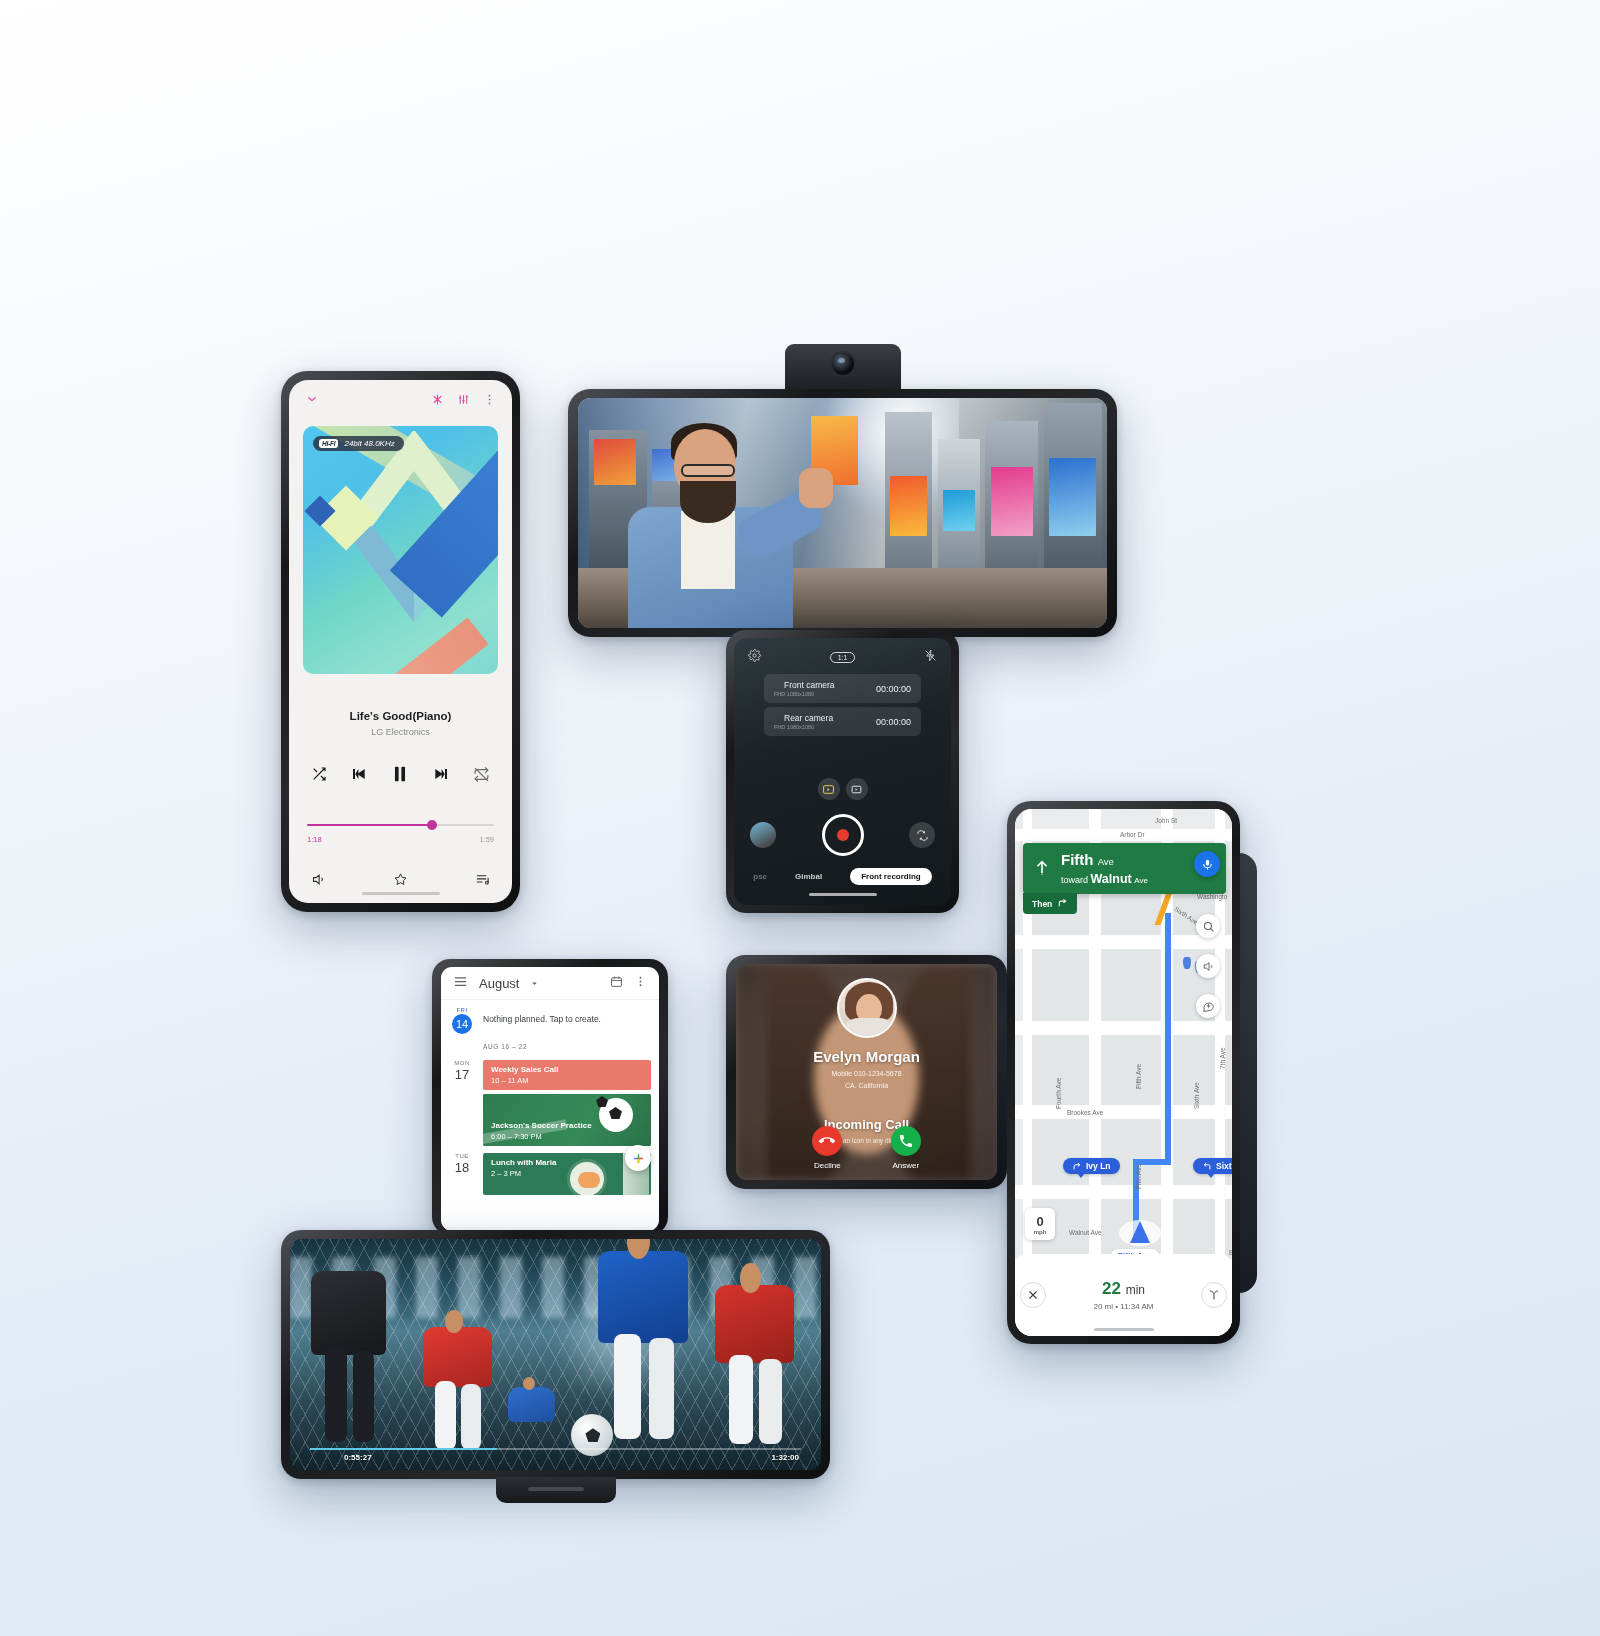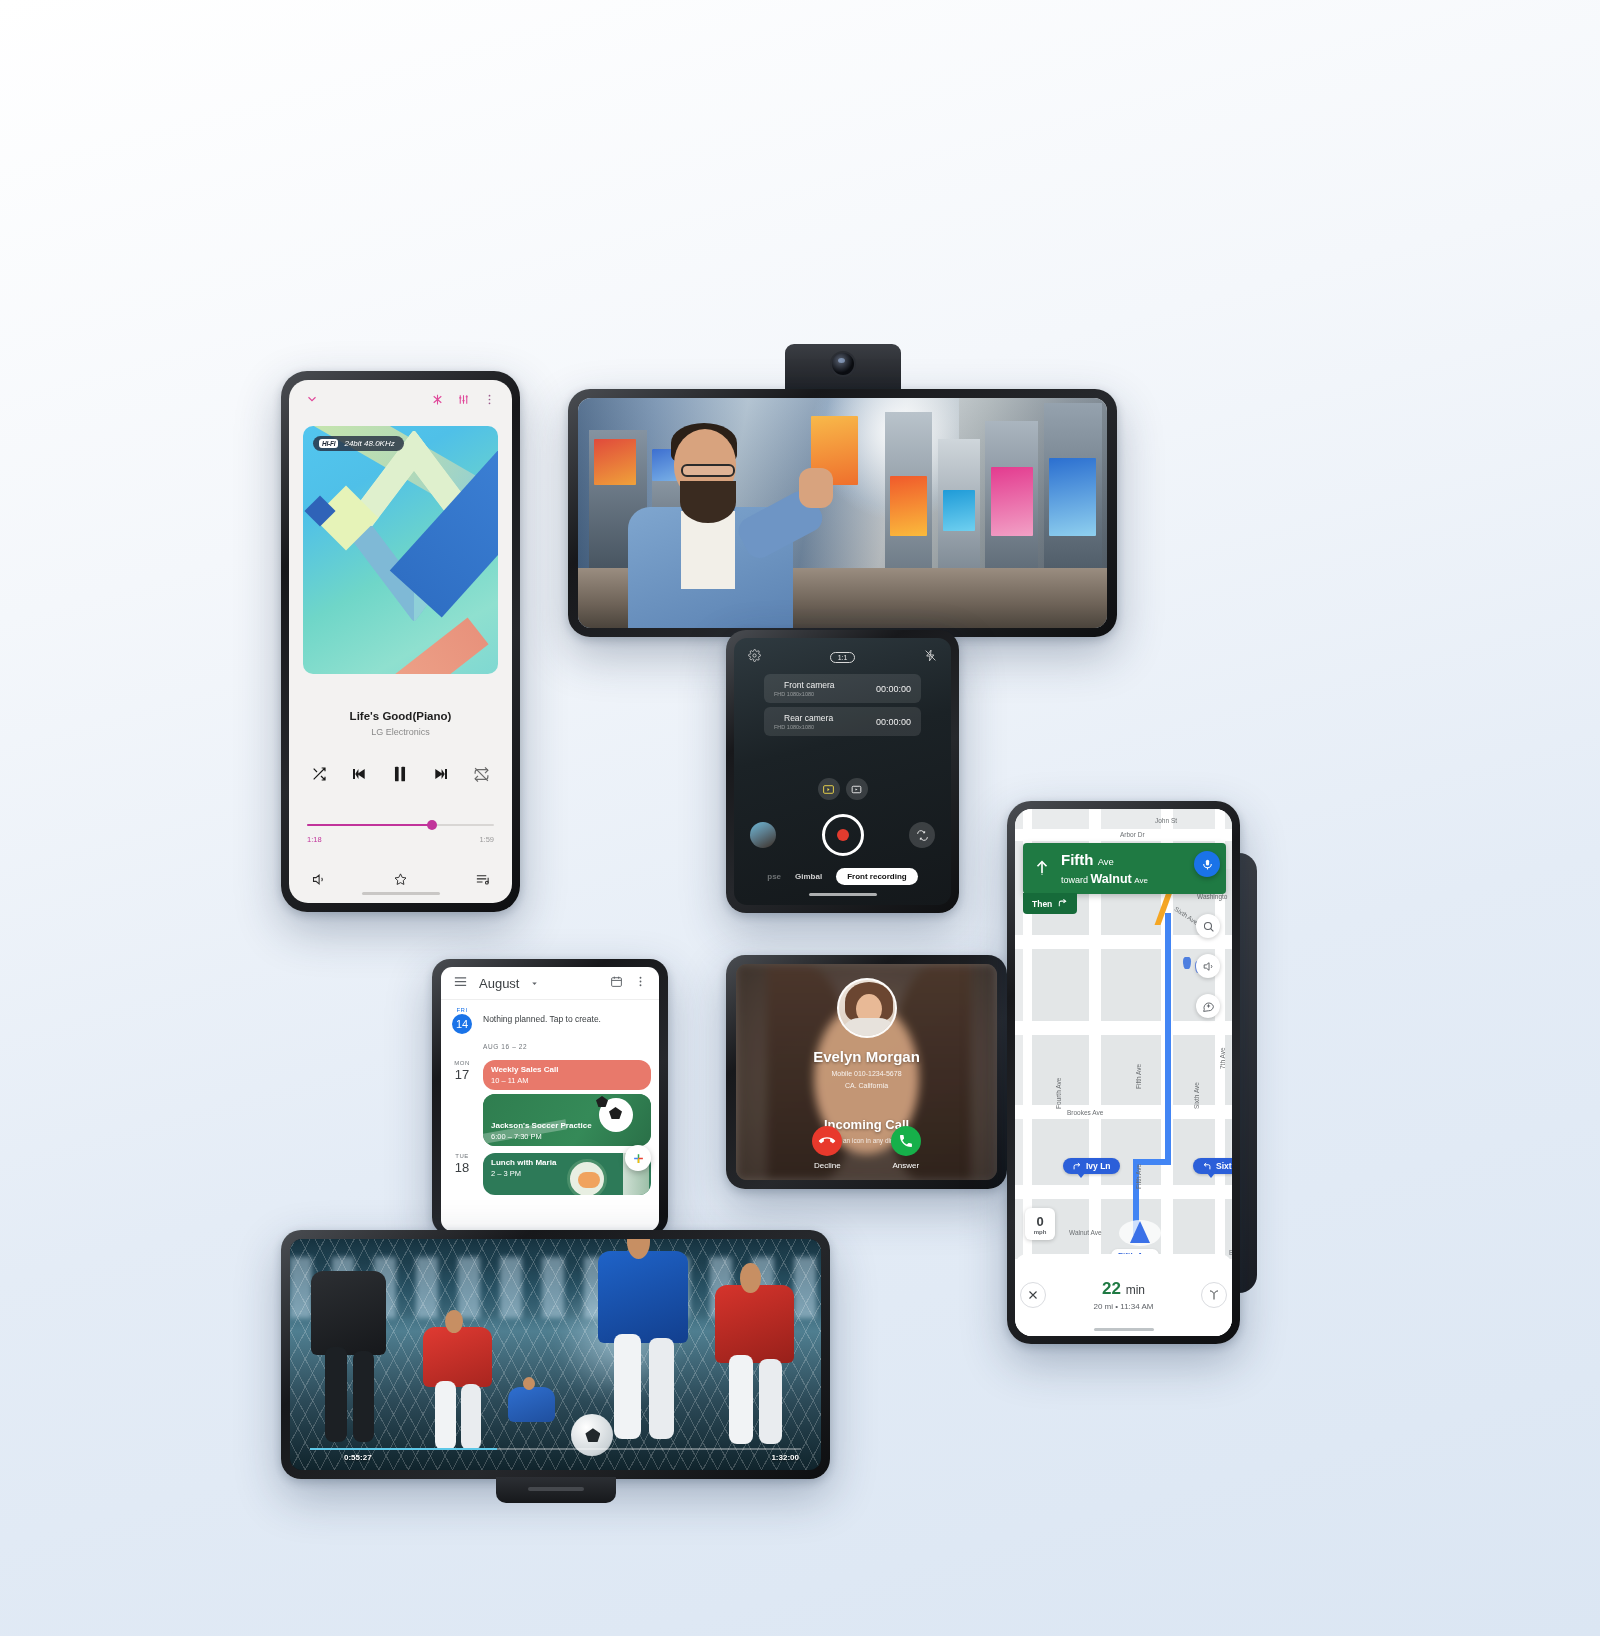--- a/index.html
+++ b/index.html
@@ -100,21 +100,21 @@
   .cam-sub { color:rgba(255,255,255,.45); font-size:5.5px; margin-top:1px; }
   .cam-time { color:#f0f0f0; font-size:9px; }
   .cam-pip { display:flex; justify-content:center; gap:6px; margin-top:42px; }
   .pip-btn { width:22px; height:22px; border-radius:50%; background:rgba(255,255,255,.14); display:flex; align-items:center; justify-content:center; }
   .pip-btn.on { background:rgba(255,255,255,.14); }
   .cam-main { display:flex; align-items:center; justify-content:space-between; padding:0 16px; margin-top:14px; }
   .thumb { width:26px; height:26px; border-radius:50%; background:linear-gradient(150deg,#6fb9d8,#5c7c8c 45%,#3c2e26); }
   .rec { width:42px; height:42px; border-radius:50%; border:3px solid #fff; display:flex; align-items:center; justify-content:center; }
   .rec i { width:12px; height:12px; border-radius:50%; background:#e33b2e; display:block; }
   .flip { width:26px; height:26px; border-radius:50%; background:rgba(255,255,255,.16); display:flex; align-items:center; justify-content:center; }
-  .cam-modes { display:flex; align-items:center; justify-content:center; gap:14px; margin-top:12px;text-align:right; }
+  .cam-modes { display:flex; align-items:center; justify-content:center; gap:28px; margin-top:12px;text-align:right; }
   .mode { color:#cfcfcf; font-size:8px; font-weight:bold; }
   .mode.faded { color:#6e7274; }
   .mode.active { background:#fff; color:#111; border-radius:11px; padding:4px 11px; }
   .cam-home { position:absolute; left:50%; transform:translateX(-50%); bottom:9px; width:68px; height:3px; background:rgba(255,255,255,.65); border-radius:2px; }
 
   
   #cal { left:432px; top:959px; width:236px; height:276px; }
   #cal .shell { border-radius:18px; }
   #cal .screen { left:9px; top:8px; right:9px; bottom:4px; border-radius:11px; background:#fff; }
   .cal-top { height:33px; display:flex; align-items:center; gap:11px; padding:0 12px; border-bottom:1px solid #eee; }
@@ -122,21 +122,21 @@
   .cal-right { margin-left:auto; display:flex; align-items:center; gap:11px; color:#5f6368; }
   .cal-body { position:relative; }
   .cal-row { display:flex; padding:7px 0 0 0; }
   .cal-date { width:42px; text-align:center; flex:0 0 42px; }
   .cal-dow { font-size:6px; color:#70757a; letter-spacing:.5px; }
   .cal-dow.b { color:#1a73e8; }
   .cal-num { font-size:13px; color:#3c4043; margin-top:1px; }
   .cal-num.today { width:20px; height:20px; margin:1px auto 0; border-radius:50%; background:#1a73e8; color:#fff; font-size:11px; line-height:20px; }
   .cal-none { font-size:8.5px; color:#3c4043; padding-top:7px; }
   .cal-wk { font-size:6.5px; color:#70757a; letter-spacing:.6px; padding:9px 0 3px 42px; }
-  .ev { border-radius:12px; color:#fff; padding:5px 8px; margin-right:8px; flex:1; position:relative; overflow:hidden; }
+  .ev { border-radius:2px; color:#fff; padding:5px 8px; margin-right:8px; flex:1; position:relative; overflow:hidden; }
   .ev .t { font-size:8px; font-weight:bold; position:relative; z-index:2; }
   .ev .s { font-size:7.5px; margin-top:2px; position:relative; z-index:2; }
   .ev.sales { background:#e8796b; }
   .ev.soccer { background:#2f7d4f; height:52px; display:flex; flex-direction:column; justify-content:flex-end; }
   .ev.soccer .ball { position:absolute; right:18px; top:4px; width:34px; height:34px; border-radius:50%; background:#fff; z-index:1; }
   .ev.soccer .ball:before { content:""; position:absolute; left:10px; top:9px; width:13px; height:12px; background:#1f1f1f; clip-path:polygon(50% 0,100% 38%,80% 100%,20% 100%,0 38%); }
   .ev.soccer .ball:after { content:""; position:absolute; left:-3px; top:-2px; width:12px; height:11px; background:#1f1f1f; clip-path:polygon(50% 0,100% 38%,80% 100%,20% 100%,0 38%); }
   .ev.soccer .field { position:absolute; left:0; bottom:0; width:100%; height:100%; background:linear-gradient(120deg,#2f7d4f,#358a58 60%,#2a7048); }
   .ev.soccer .line { position:absolute; left:-10%; bottom:8px; width:60%; height:10px; background:rgba(255,255,255,.28); transform:rotate(-10deg); }
   .ev.lunch { background:#2d7a58; height:42px; display:flex; flex-direction:column; justify-content:flex-start; }

